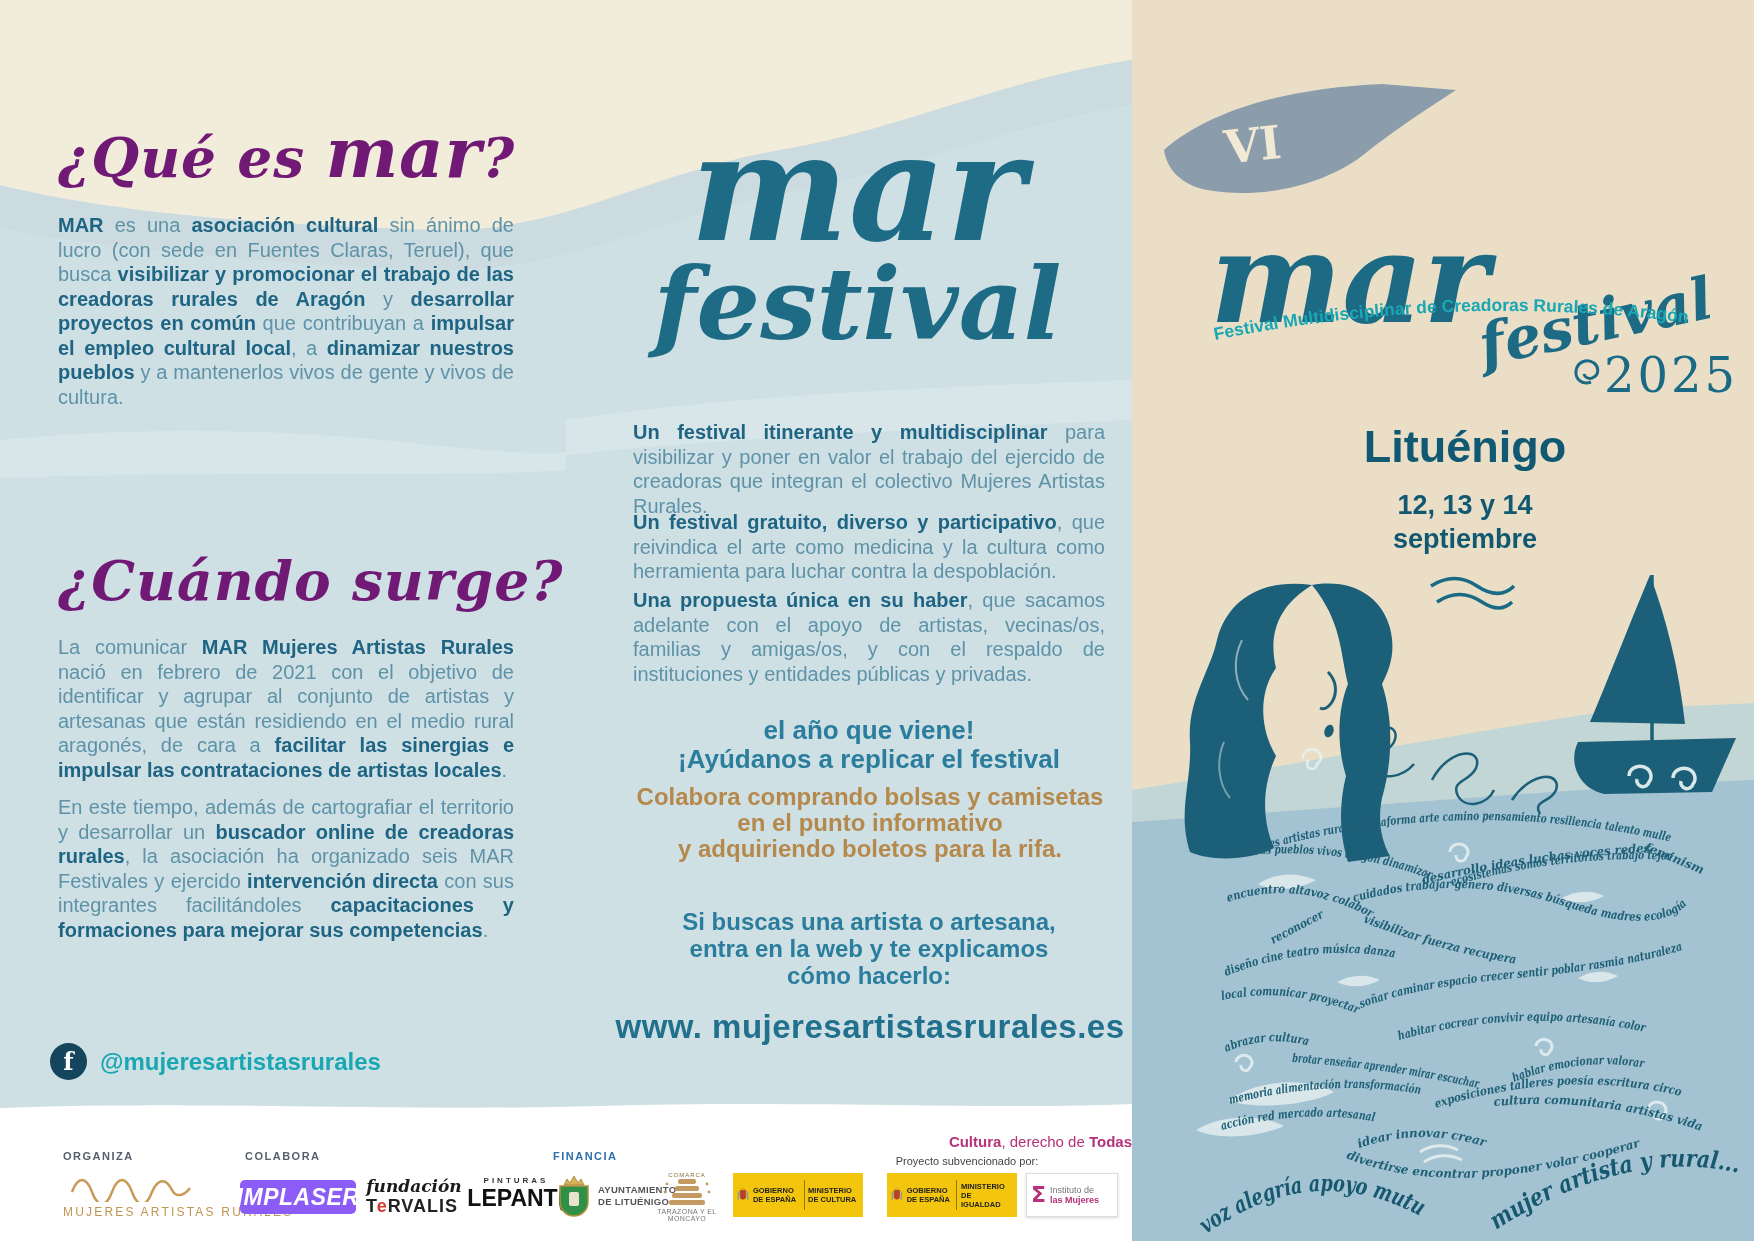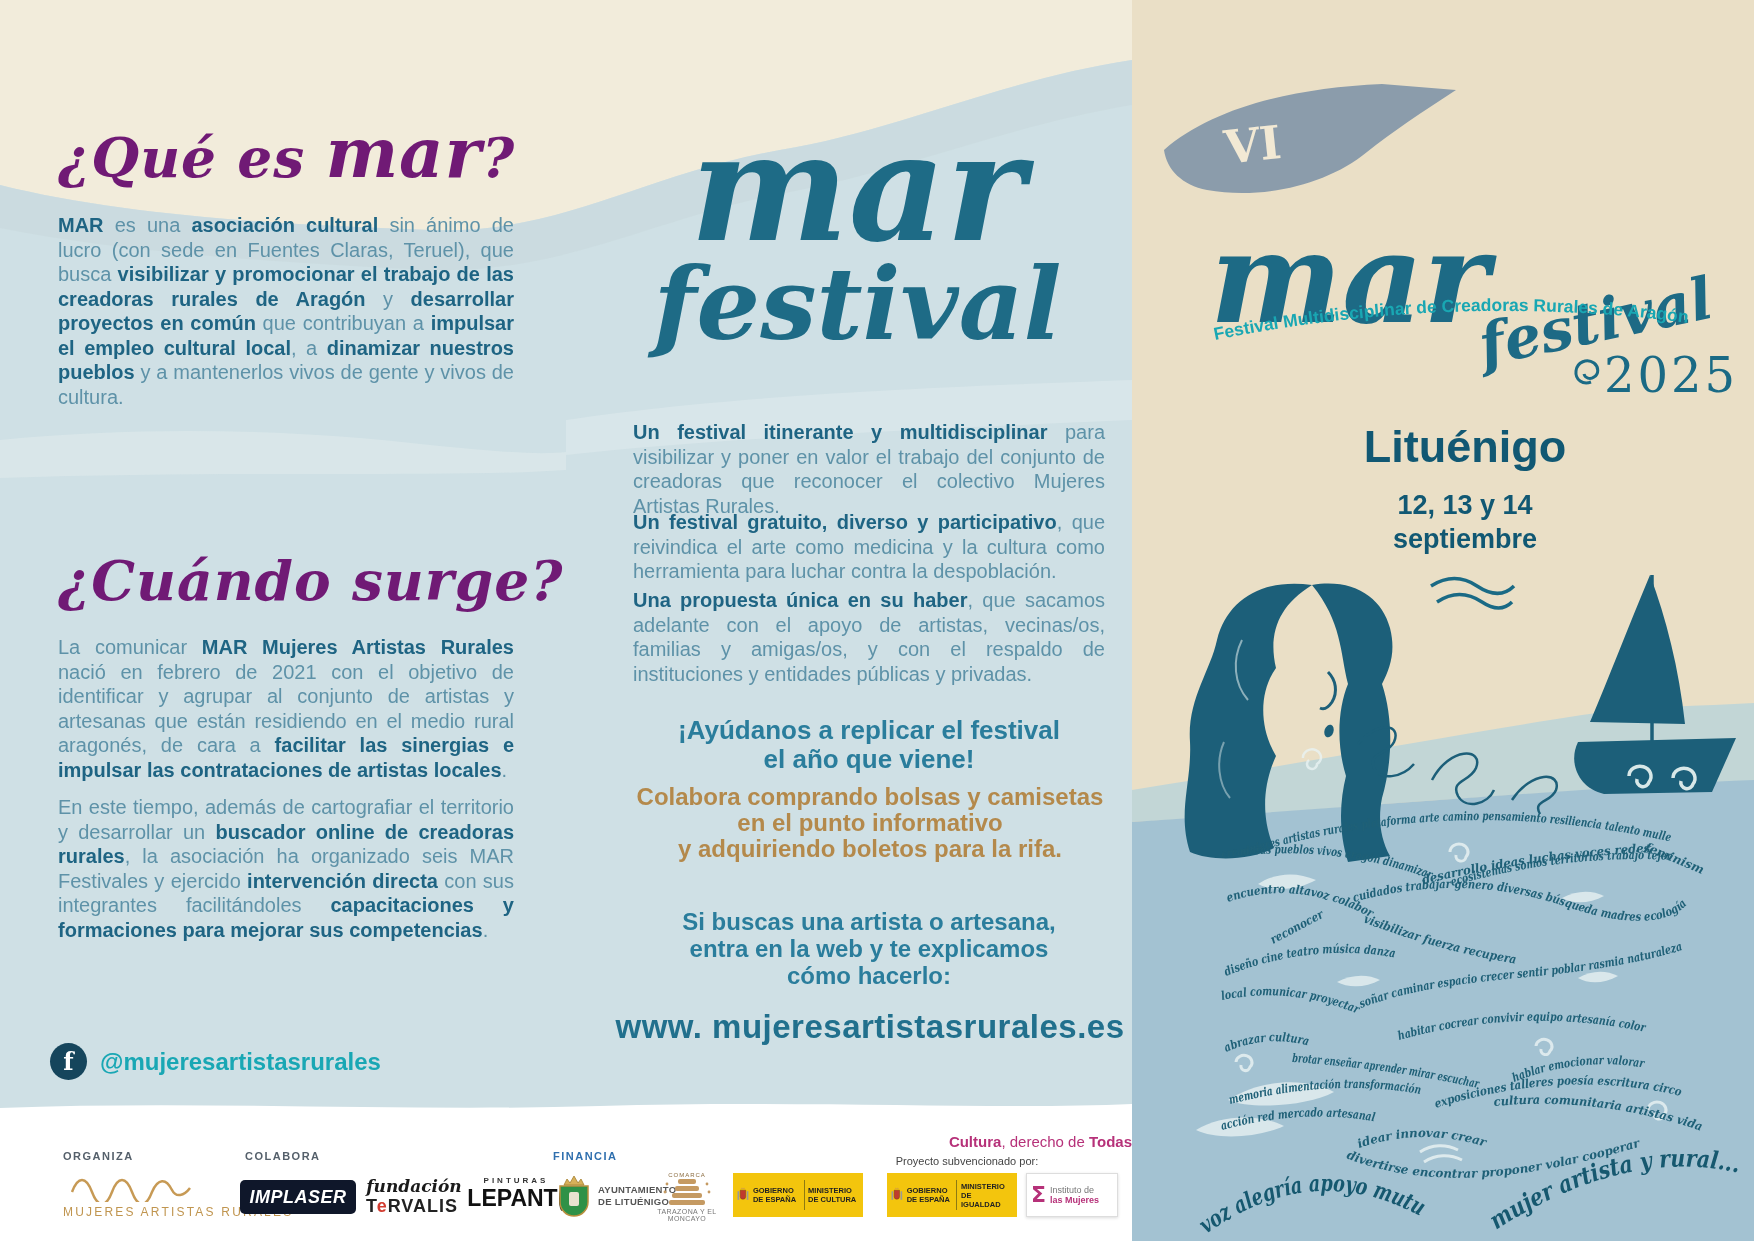--- a/index.html
+++ b/index.html
@@ -31,23 +31,23 @@
   .wc-big{font-family:"DejaVu Serif",serif;font-style:italic;font-weight:700;fill:#16586f;}
   .r-script{font-family:"DejaVu Serif",serif;font-style:italic;font-weight:700;fill:#1d6a85;}
   .r-sub{font-family:"Liberation Sans",sans-serif;font-weight:700;fill:#19a7b3;font-size:17.5px;}
   .r-year{font-family:"DejaVu Serif",serif;fill:#1a6a85;font-size:48px;letter-spacing:3px;}
   .r-loc{font-family:"Liberation Sans",sans-serif;font-weight:700;fill:#115873;}
   .r-vi{font-family:"DejaVu Serif",serif;font-weight:700;fill:#f2e9d4;font-size:46px;}
   
   .f-label{font-size:11px;font-weight:700;letter-spacing:1.5px;color:#55606b;}
   .f-label-blue{color:#2f6fae;}
   .gold{color:#c0954f;}
-  .implaser-box{width:116px;height:34px;background:#0f172a;border-radius:5px;color:#fff;
+  .implaser-box{width:116px;height:34px;background:#8b5cf6;border-radius:5px;color:#fff;
     display:flex;align-items:center;justify-content:center;font-weight:700;font-style:italic;
-    font-size:18px;letter-spacing:0.5px;}
+    font-size:23px;letter-spacing:0.5px;}
   .tervalis .top{font-family:"DejaVu Serif",serif;font-style:italic;font-weight:700;font-size:17px;color:#1a1a1a;text-align:center;}
   .tervalis .bottom{font-size:18px;font-weight:700;color:#222;letter-spacing:1px;text-align:left;}
   .tervalis .red-e{color:#d23b2f;}
   .lepanto .top{font-size:8px;letter-spacing:3px;color:#333;text-align:center;font-weight:700;}
   .lepanto .bottom{font-size:23px;font-weight:700;color:#111;display:flex;align-items:center;justify-content:center;}
   .lepanto .circle-o{display:inline-block;width:18px;height:18px;border:3px solid #111;border-radius:50%;
     background:#f6c80f;color:transparent;overflow:hidden;font-size:2px;margin-left:1px;}
   .gov-box{width:130px;height:44px;background:#f3c50d;display:flex;align-items:center;gap:4px;padding:0 4px;box-sizing:border-box;}
   .gov-box .txt{font-size:7.5px;font-weight:700;color:#222;line-height:1.2;}
   .gov-box .sep{width:1px;height:30px;background:#8d7a13;}
@@ -93,27 +93,27 @@
       <span class="fb-f">f</span>
     </span>
     <span class="social-label">@mujeresartistasrurales</span>
   </div>
 
   <div class="abs mid-logo" style="left:585px;top:112px;width:545px;">
     <div style="font-size:150px;">mar</div>
     <div style="font-size:100px;margin-top:-8px;">festival</div>
   </div>
 
-  <div class="abs body-p" style="left:633px;top:420px;width:472px;"><b>Un festival itinerante y multidisciplinar</b><span> para visibilizar y poner en valor el trabajo del conjunto de creadoras que reconocer el colectivo Mujeres Artistas Rurales.</span></div>
+  <div class="abs body-p" style="left:633px;top:420px;width:472px;"><b>Un festival itinerante y multidisciplinar</b><span> para visibilizar y poner en valor el trabajo del ejercido de creadoras que integran el colectivo Mujeres Artistas Rurales.</span></div>
   <div class="abs body-p" style="left:633px;top:510px;width:472px;"><b>Un festival gratuito, diverso y participativo</b><span>, que reivindica el arte como medicina y la cultura como herramienta para luchar contra la despoblación.</span></div>
   <div class="abs body-p" style="left:633px;top:588px;width:472px;"><b>Una propuesta única en su haber</b><span>, que sacamos adelante con el apoyo de artistas, vecinas/os, familias y amigas/os, y con el respaldo de instituciones y entidades públicas y privadas.</span></div>
 
   <div class="abs cta-teal" style="left:633px;top:716px;width:472px;font-size:26px;line-height:29px;">
+    <div>el año que viene!</div>
     <div>¡Ayúdanos a replicar el festival</div>
-    <div>el año que viene!</div>
   </div>
 
   <div class="abs cta-gold" style="left:620px;top:784px;width:500px;">
     <div>Colabora comprando bolsas y camisetas</div>
     <div>en el punto informativo</div>
     <div>y adquiriendo boletos para la rifa.</div>
   </div>
 
   <div class="abs cta-teal" style="left:633px;top:908px;width:472px;">
     <div>Si buscas una artista o artesana,</div>

